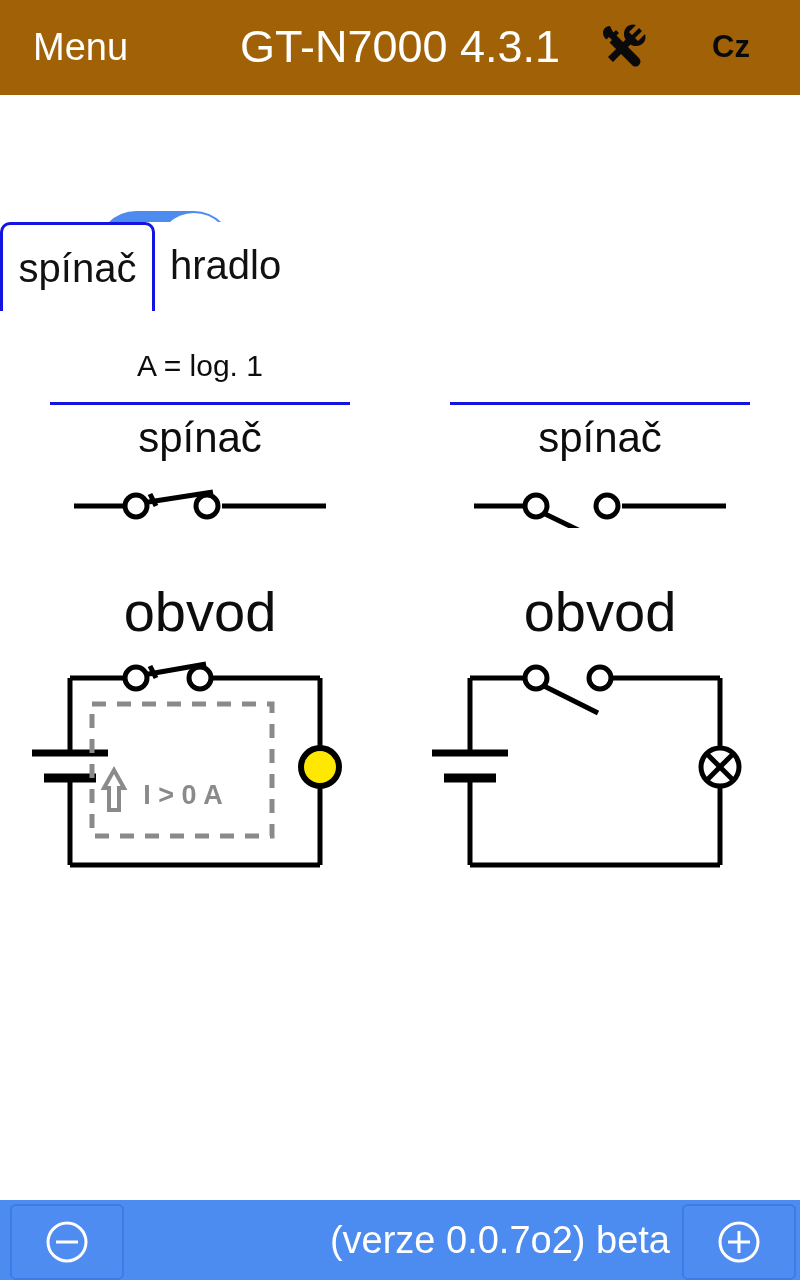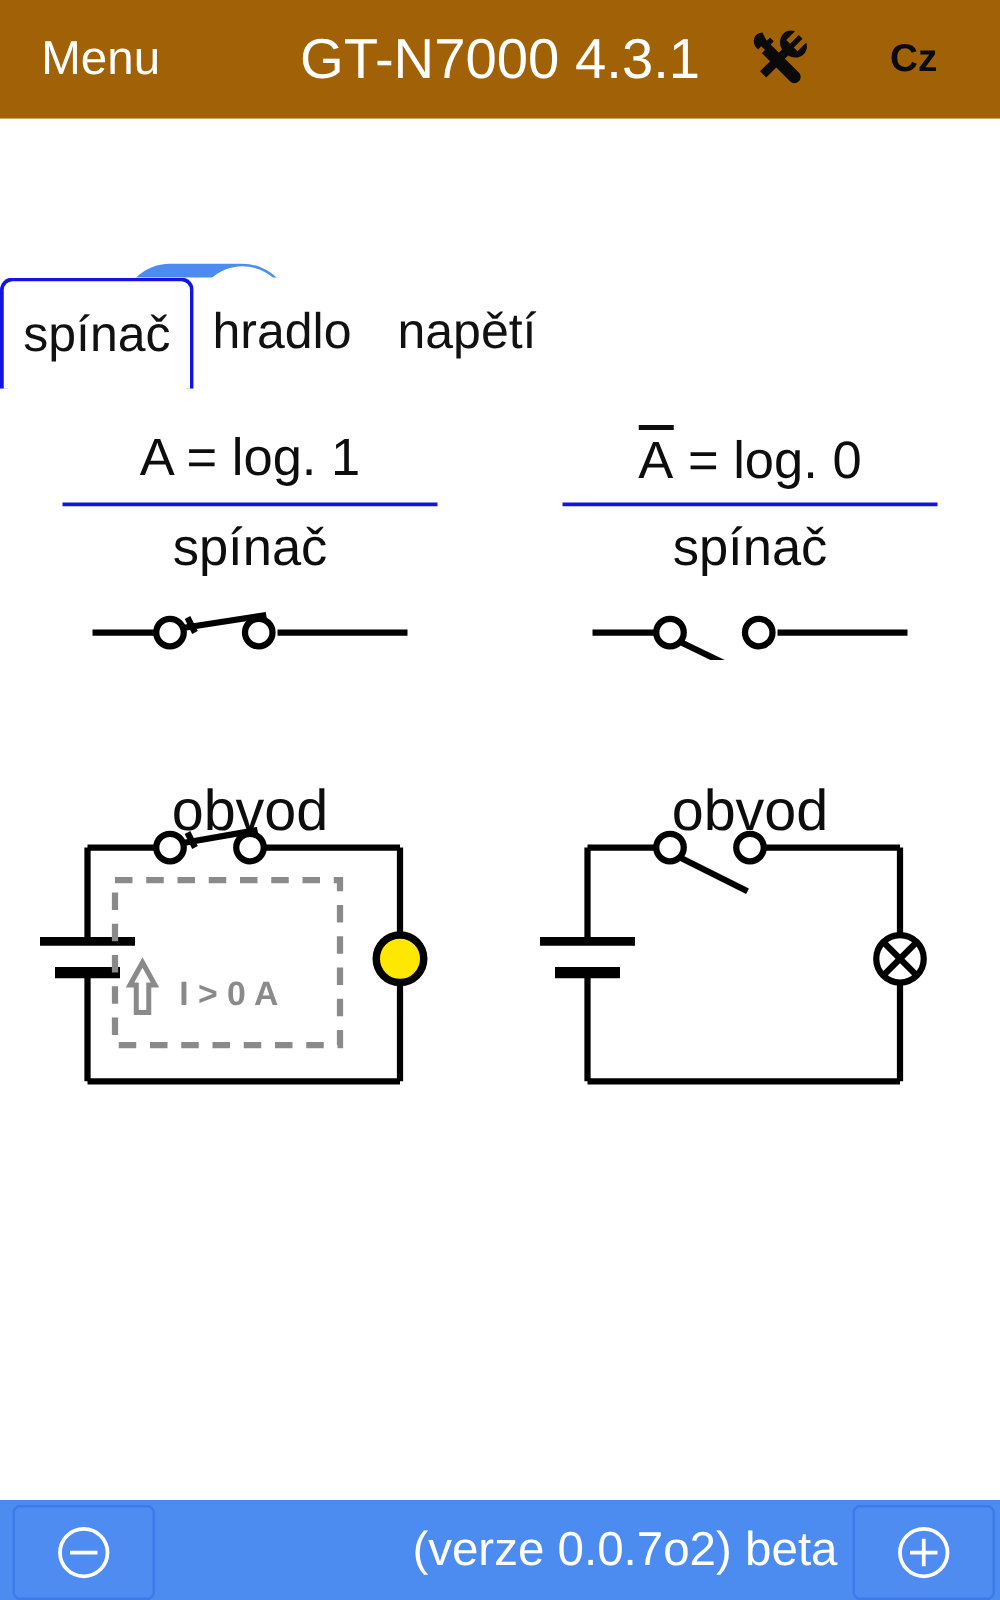--- a/index.html
+++ b/index.html
@@ -124,21 +124,21 @@
   }
   .col { position: absolute; top: 0; width: 400px; height: 600px; }
   #col-left  { left: 0px; }
   #col-right { left: 400px; }
 
   .state-label {
     position: absolute;
     left: 0; top: 32px;
     width: 400px;
     text-align: center;
-    font-size: 42px;
+    font-size: 30px;
     color: #0d0d0d;
     line-height: 52px;
   }
   .state-label .overbar {
     display: inline-block;
     border-top: 4px solid #0d0d0d;
     padding-top: 2px;
     line-height: 44px;
   }
   .divider {
@@ -159,24 +159,23 @@
   .symbol-svg {
     position: absolute;
     left: 70px; top: 160px;
     width: 260px; height: 60px;
   }
   .circuit-label {
     position: absolute;
     left: 0; top: 278px;
     width: 400px;
     text-align: center;
-    font-size: 46px;
+    font-size: 56px;
     color: #0d0d0d;
     line-height: 52px;
-    margin-top: 36px;
   }
   .circuit-svg {
     position: absolute;
     left: 20px; top: 350px;
     width: 360px; height: 230px;
   }
 
   
   #bottombar {
     position: absolute;
@@ -237,23 +236,20 @@
   </div>
 </div>
 
 <div id="tabstrip">
   <div class="tab active" id="tab-0">
     <span>spínač</span>
   </div>
   <div class="tab" id="tab-1">
     <span>hradlo</span>
   </div>
-  <div class="tab" id="tab-2">
-    <span>napětí</span>
-  </div>
 </div>
 
 <div id="content">
 
   <div class="col" id="col-left">
     <div class="state-label">
       <span>A</span><span> = log. 1</span>
     </div>
     <div class="divider"></div>
     <div class="sub-label">spínač</div>
@@ -291,23 +287,20 @@
 
       <path d="M84 130 L94 112 L104 130 L99 130 L99 152 L89 152 L89 130 Z" fill="none" stroke="#8a8a8a" stroke-width="4"></path>
 
       <circle cx="300" cy="109" r="19" fill="#ffe800" stroke="#000" stroke-width="6"></circle>
 
       <text x="163" y="146" font-family="Liberation Sans, sans-serif" font-size="27" font-weight="bold" fill="#8a8a8a" text-anchor="middle">I &gt; 0 A</text>
     </svg>
   </div>
 
   <div class="col" id="col-right">
-    <div class="state-label">
-      <span class="overbar">A</span><span> = log. 0</span>
-    </div>
     <div class="divider"></div>
     <div class="sub-label">spínač</div>
 
     <svg class="symbol-svg" viewBox="0 0 260 60">
       <line x1="4" y1="38" x2="58" y2="38" stroke="#000" stroke-width="5"></line>
       <line x1="71" y1="44" x2="133" y2="74" stroke="#000" stroke-width="5"></line>
       <line x1="152" y1="38" x2="256" y2="38" stroke="#000" stroke-width="5"></line>
       <circle cx="66" cy="38" r="11" fill="#fff" stroke="#000" stroke-width="5"></circle>
       <circle cx="137" cy="38" r="11" fill="#fff" stroke="#000" stroke-width="5"></circle>
     </svg>

